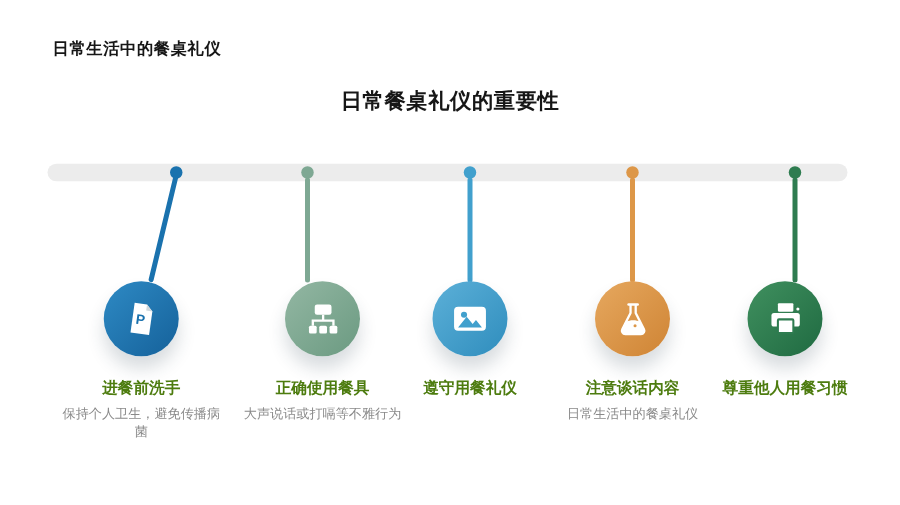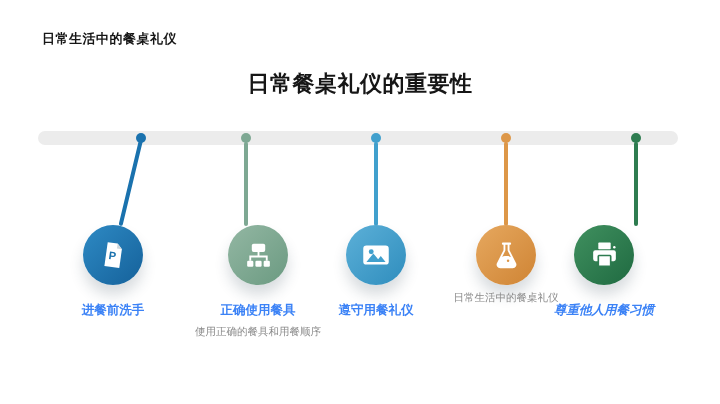--- a/index.html
+++ b/index.html
@@ -7,21 +7,21 @@
     width:720px;height:404px;position:relative;overflow:hidden;
     background:#ffffff;
     font-family:"Liberation Sans","DejaVu Sans",sans-serif;
   }
   .slide-title{
     position:absolute;left:42px;top:30px;
     font-size:13px;font-weight:bold;color:#161616;letter-spacing:.5px;
   }
   .slide-subtitle{
     position:absolute;left:0;right:0;top:69px;text-align:center;
-    font-size:22px;font-weight:bold;color:#161616;letter-spacing:.5px;
+    font-size:17px;font-weight:bold;color:#161616;letter-spacing:.5px;
   }
   .timeline-bar{
     position:absolute;left:38px;top:131px;width:640px;height:14px;
     border-radius:7px;background:#ececec;
   }
   .dot{
     position:absolute;top:133px;width:10px;height:10px;border-radius:50%;
   }
   .connector{
     position:absolute;width:3.5px;border-radius:2px;
@@ -29,29 +29,29 @@
   .conn-1{left:139.2px;top:140px;height:88px;transform:rotate(13.5deg);transform-origin:50% 0;}
   .conn-2{left:244.3px;top:142px;height:84px;}
   .conn-3{left:374.3px;top:142px;height:84px;}
   .conn-4{left:504.3px;top:142px;height:84px;}
   .conn-5{left:634.3px;top:142px;height:84px;}
   .item{
     position:absolute;top:225px;width:140px;
     display:flex;flex-direction:column;align-items:center;
   }
   .item-1{left:43px;}  .item-2{left:188px;} .item-3{left:306px;justify-content:center;}
-  .item-4{left:436px;} .item-5{left:534px;font-style:italic;}
+  .item-4{left:436px;} .item-5{left:558px;}
   .circle{
     width:60px;height:60px;border-radius:50%;
     display:flex;align-items:center;justify-content:center;
     background:linear-gradient(135deg,var(--cl),var(--cd));
     box-shadow:0 10px 14px rgba(40,60,80,.18);
   }
   .item-title{
-    margin-top:17px;font-size:12.5px;font-weight:bold;color:#3b82f6;
+    margin-top:17px;font-size:12.5px;font-weight:bold;color:#4d7c0f;
     text-align:center;white-space:nowrap;
   }
   .item-desc{
     margin-top:5px;font-size:10.5px;line-height:15px;color:#8a8a8a;
     text-align:center;width:128px;
   }
 </style>
 </head>
 <body>
 
@@ -76,34 +76,35 @@
   <div class="circle" style="--c: #1a72ae; --cl: #2e8ac4; --cd: #15619a;">
     <svg viewBox="0 0 32 32" width="32" height="32">
       <g transform="rotate(8 16 16)">
         <path d="M9 4 H19 L24 9 V28 H9 Z" fill="#ffffff"></path>
         <path d="M19 4 L24 9 H19 Z" fill="#cfd8dd"></path>
         <text x="15.5" y="20.5" text-anchor="middle" font-size="11" font-weight="bold" style="fill:var(--c)">P</text>
       </g>
     </svg>
   </div>
   <div class="item-title">进餐前洗手</div>
+  <div class="item-desc">保持个人卫生，避免传播病菌</div>
 </div>
 
 <div class="item item-2">
   <div class="circle" style="--c: #7ea893; --cl: #93b7a3; --cd: #6b9a81;">
     <svg viewBox="0 0 32 32" width="33" height="33">
       <rect x="9.5" y="4.5" width="13" height="8" rx="1.8" fill="#ffffff"></rect>
       <path d="M16 12.5 V17 M8 21 V17 H24 V21" stroke="#ffffff" stroke-width="1.8" fill="none"></path>
       <rect x="5" y="21" width="6" height="6" rx="1.2" fill="#ffffff"></rect>
       <rect x="13" y="21" width="6" height="6" rx="1.2" fill="#ffffff"></rect>
       <rect x="21" y="21" width="6" height="6" rx="1.2" fill="#ffffff"></rect>
     </svg>
   </div>
   <div class="item-title">正确使用餐具</div>
-  <div class="item-desc">使用正确的餐具和用餐顺序</div>
+  <div class="item-desc">大声说话或打嗝等不雅行为</div>
 </div>
 
 <div class="item item-3">
   <div class="circle" style="--c: #41a0cd; --cl: #5cb0d8; --cd: #2f8dbd;">
     <svg viewBox="0 0 32 32" width="34" height="34">
       <rect x="4" y="7" width="24" height="18" rx="3" fill="#ffffff"></rect>
       <circle cx="11.5" cy="13" r="2.3" style="fill:var(--c)"></circle>
       <path d="M7 22.5 L13.5 14.5 L18 20 L20.5 17 L25 22.5 Z" style="fill:var(--c)"></path>
     </svg>
   </div>
@@ -112,20 +113,21 @@
 
 <div class="item item-4">
   <div class="circle" style="--c: #dd9748; --cl: #e6a85f; --cd: #cf8434;">
     <svg viewBox="0 0 32 32" width="33" height="33">
       <path d="M12.5 4.5 H19.5" stroke="#ffffff" stroke-width="2" stroke-linecap="round" fill="none"></path>
       <path d="M14 4.5 V11 L7.6 23.6 A2.6 2.6 0 0 0 9.9 27.4 H22.1 A2.6 2.6 0 0 0 24.4 23.6 L18 11 V4.5" stroke="#ffffff" stroke-width="1.8" fill="none" stroke-linejoin="round"></path>
       <path d="M10.6 17.8 L7.6 23.6 A2.6 2.6 0 0 0 9.9 27.4 H22.1 A2.6 2.6 0 0 0 24.4 23.6 L21.4 17.8 C18.5 16.2 13.5 16.2 10.6 17.8 Z" fill="#ffffff"></path>
       <circle cx="17.5" cy="21" r="1.2" style="fill:var(--c)"></circle>
     </svg>
   </div>
+  <div class="item-title">注意谈话内容</div>
   <div class="item-desc">日常生活中的餐桌礼仪</div>
 </div>
 
 <div class="item item-5">
   <div class="circle" style="--c: #2e7c50; --cl: #40905f; --cd: #1f6a41;">
     <svg viewBox="0 0 32 32" width="33" height="33">
       <rect x="10" y="3.5" width="12" height="6.5" rx="0.8" fill="#ffffff"></rect>
       <rect x="5" y="11" width="22" height="10.5" rx="2" fill="#ffffff"></rect>
       <rect x="10" y="16" width="12" height="10.5" rx="0.8" fill="#ffffff" style="stroke:var(--c)" stroke-width="1.6"></rect>
       <circle cx="25.5" cy="8" r="1.2" fill="#ffffff"></circle>

